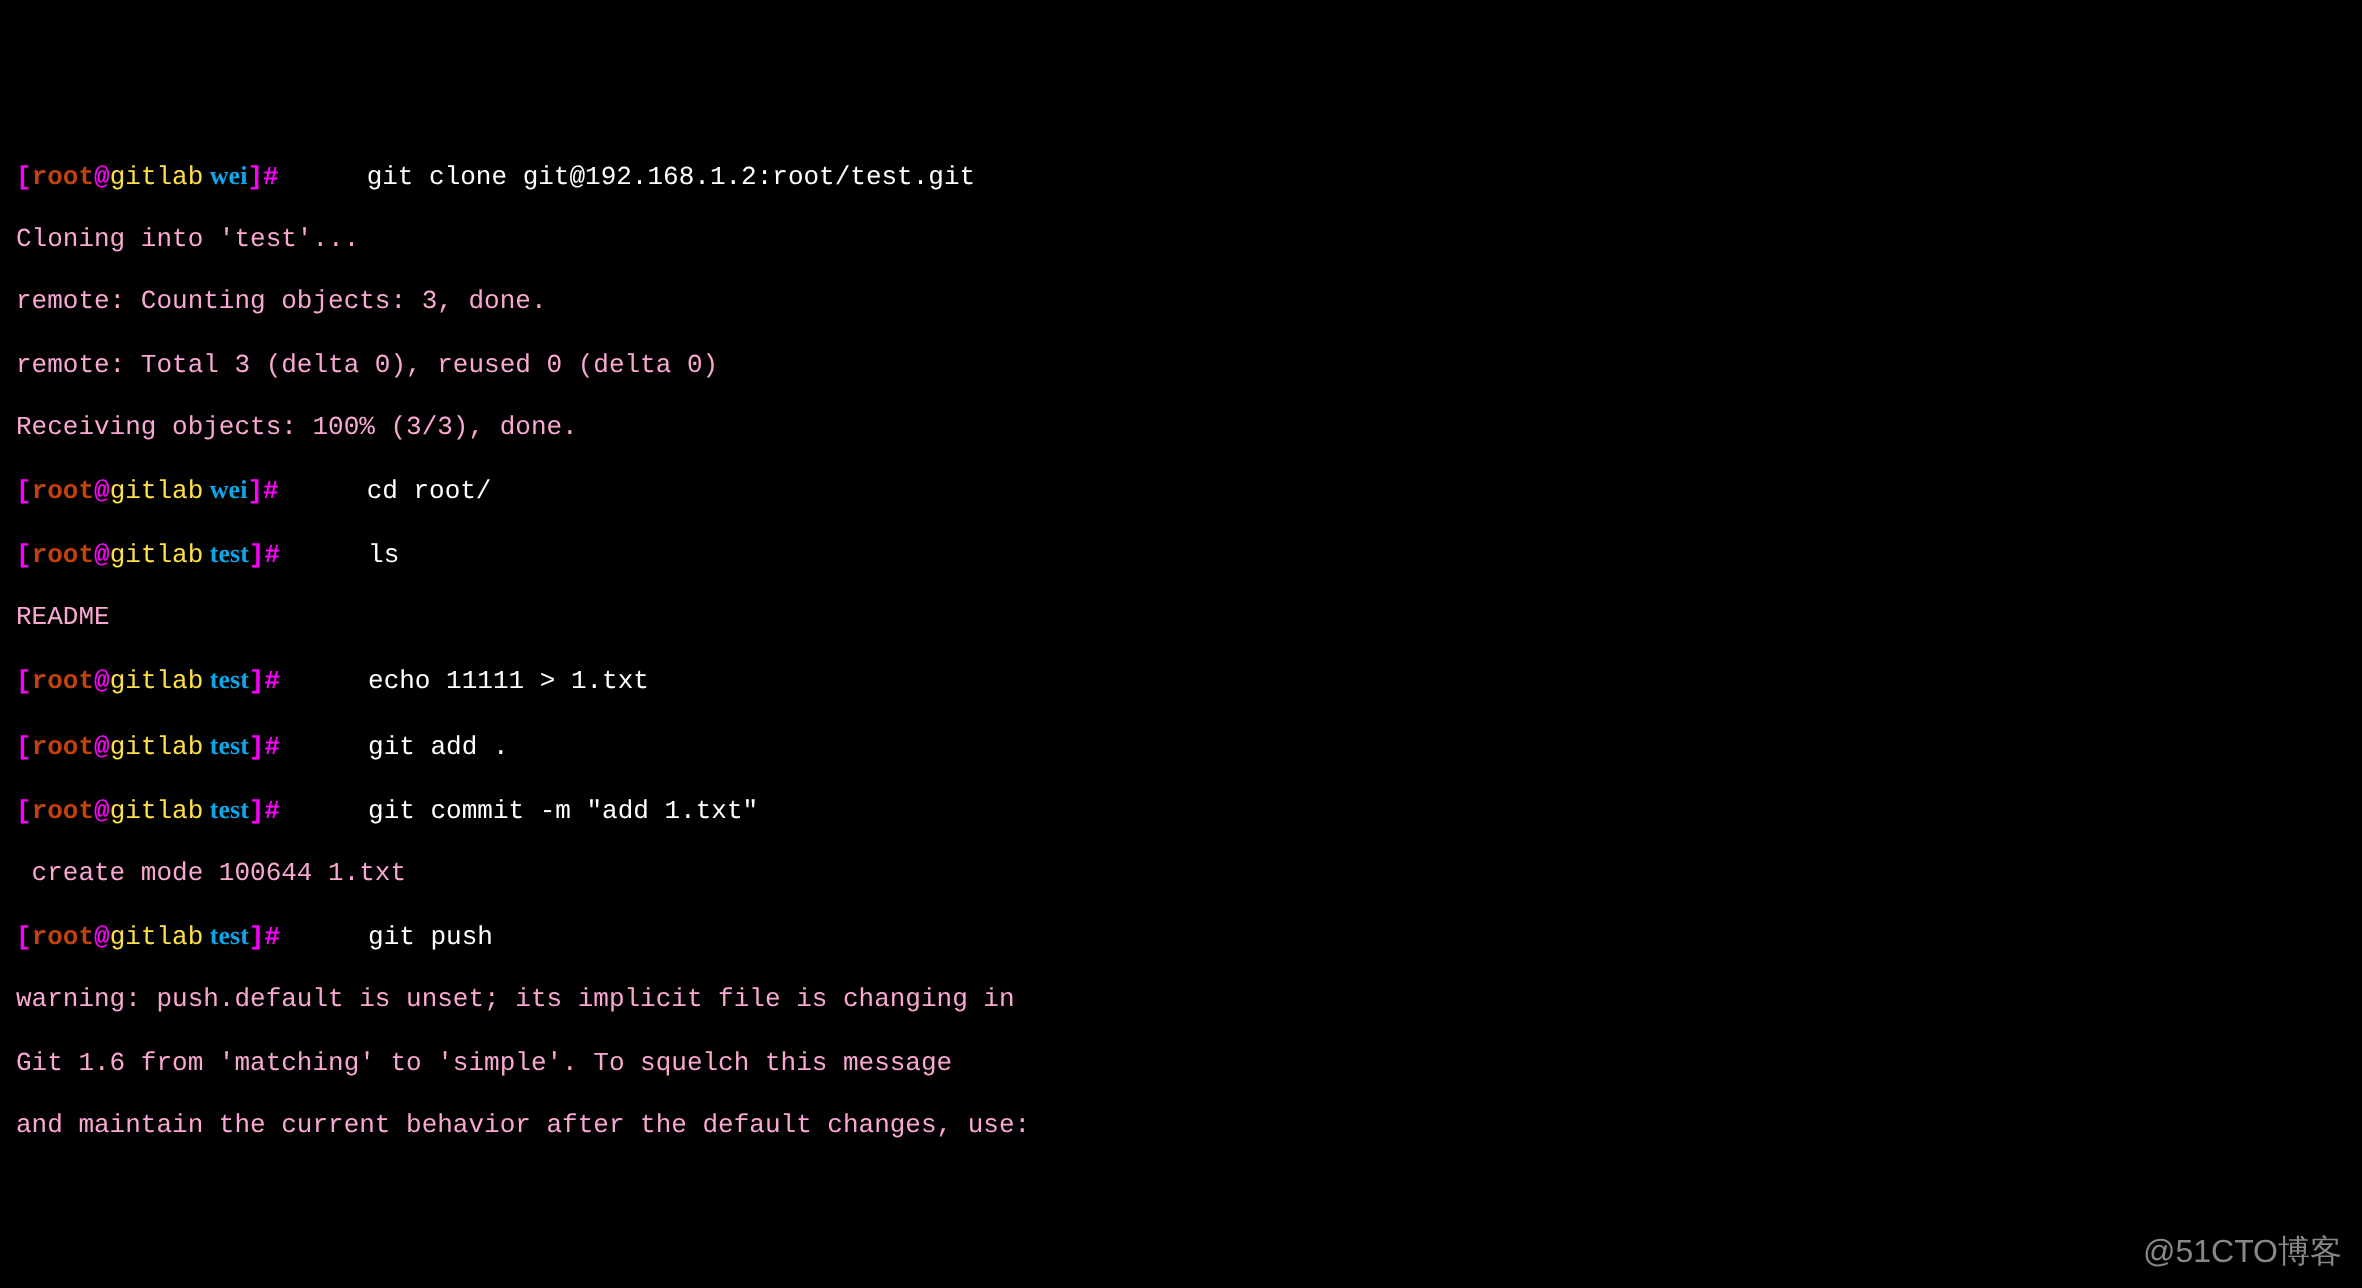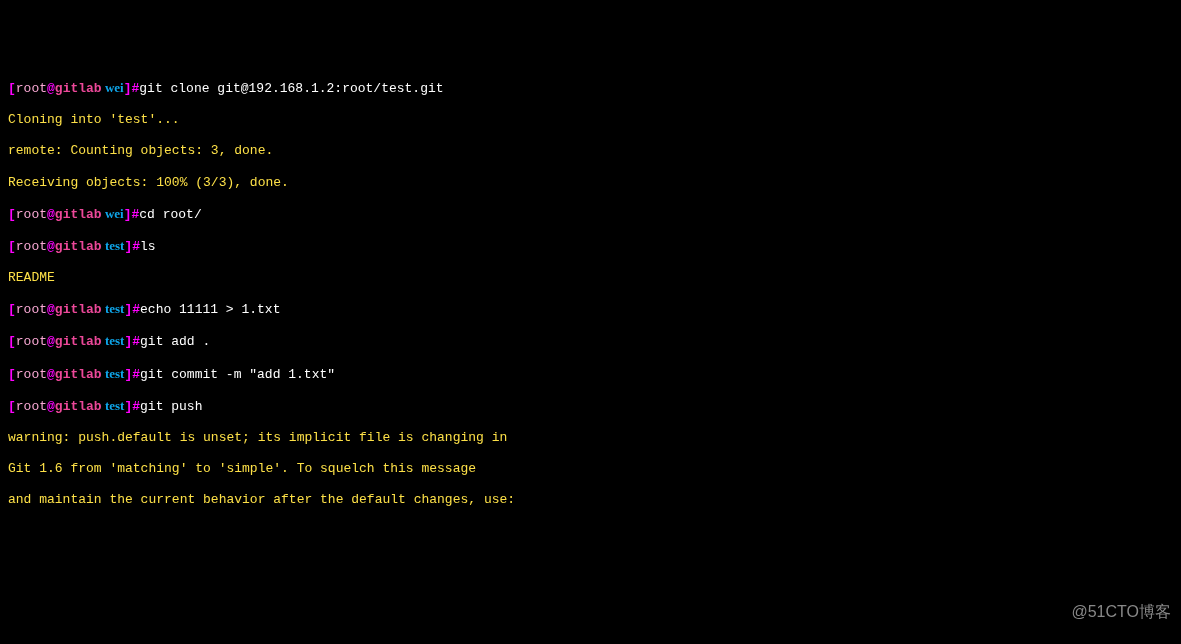--- a/index.html
+++ b/index.html
@@ -21,74 +21,77 @@
       position: relative;
     }
     .terminal {
       padding: 2px 8px;
     }
     .prompt-bracket {
       color: #ff00ff;
       font-weight: bold;
     }
     .prompt-user {
-      color: #f9a8d4;
-      font-weight: normal;
+      color: #c2410c;
+      font-weight: bold;
     }
     .prompt-at {
       color: #ff00ff;
       font-weight: bold;
     }
     .prompt-host {
-      color: #ec4899;
-      font-weight: bold;
+      color: #fde047;
+      font-weight: normal;
     }
     .prompt-path {
       color: #0ea5e9;
       font-weight: bold;
       font-family: Liberation Serif, serif;
     }
     .prompt-end {
       color: #ff00ff;
       font-weight: bold;
     }
     .cmd {
       color: #ffffff;
+      margin-left: 44px;
     }
     .output {
-      color: #fde047;
+      color: #f9a8d4;
     }
     .watermark {
       position: absolute;
       right: 10px;
-      bottom: 23px;
+      bottom: 8px;
       color: #888888;
       font-family: Arial, sans-serif;
       font-size: 16px;
     }
     .line {
       display: block;
     }
   </style>
 </head>
 <body>
 
 
 
 <div class="terminal">
 <span class="line"><span class="prompt-bracket">[</span><span class="prompt-user">root</span><span class="prompt-at">@</span><span class="prompt-host">gitlab</span><span class="prompt-path"> </span><span class="prompt-path">wei</span><span class="prompt-bracket">]</span><span class="prompt-end">#</span><span class="cmd">git clone git@192.168.1.2:root/test.git</span></span>
 <span class="line output">Cloning into 'test'...</span>
 <span class="line output">remote: Counting objects: 3, done.</span>
+<span class="line output">remote: Total 3 (delta 0), reused 0 (delta 0)</span>
 <span class="line output">Receiving objects: 100% (3/3), done.</span>
 <span class="line"><span class="prompt-bracket">[</span><span class="prompt-user">root</span><span class="prompt-at">@</span><span class="prompt-host">gitlab</span><span class="prompt-path"> </span><span class="prompt-path">wei</span><span class="prompt-bracket">]</span><span class="prompt-end">#</span><span class="cmd">cd root/</span></span>
 <span class="line"><span class="prompt-bracket">[</span><span class="prompt-user">root</span><span class="prompt-at">@</span><span class="prompt-host">gitlab</span><span class="prompt-path"> </span><span class="prompt-path">test</span><span class="prompt-bracket">]</span><span class="prompt-end">#</span><span class="cmd">ls</span></span>
 <span class="line output">README</span>
 <span class="line"><span class="prompt-bracket">[</span><span class="prompt-user">root</span><span class="prompt-at">@</span><span class="prompt-host">gitlab</span><span class="prompt-path"> </span><span class="prompt-path">test</span><span class="prompt-bracket">]</span><span class="prompt-end">#</span><span class="cmd">echo 11111 &gt; 1.txt</span></span>
 <span class="line"><span class="prompt-bracket">[</span><span class="prompt-user">root</span><span class="prompt-at">@</span><span class="prompt-host">gitlab</span><span class="prompt-path"> </span><span class="prompt-path">test</span><span class="prompt-bracket">]</span><span class="prompt-end">#</span><span class="cmd">git add .</span></span>
 <span class="line"><span class="prompt-bracket">[</span><span class="prompt-user">root</span><span class="prompt-at">@</span><span class="prompt-host">gitlab</span><span class="prompt-path"> </span><span class="prompt-path">test</span><span class="prompt-bracket">]</span><span class="prompt-end">#</span><span class="cmd">git commit -m "add 1.txt"</span></span>
+<span class="line output"> create mode 100644 1.txt</span>
 <span class="line"><span class="prompt-bracket">[</span><span class="prompt-user">root</span><span class="prompt-at">@</span><span class="prompt-host">gitlab</span><span class="prompt-path"> </span><span class="prompt-path">test</span><span class="prompt-bracket">]</span><span class="prompt-end">#</span><span class="cmd">git push</span></span>
 <span class="line output">warning: push.default is unset; its implicit file is changing in</span>
 <span class="line output">Git 1.6 from 'matching' to 'simple'. To squelch this message</span>
 <span class="line output">and maintain the current behavior after the default changes, use:</span>
 <span class="line output"></span>
 
 <span class="line output"></span>
 
 <span class="line output"></span>
 

